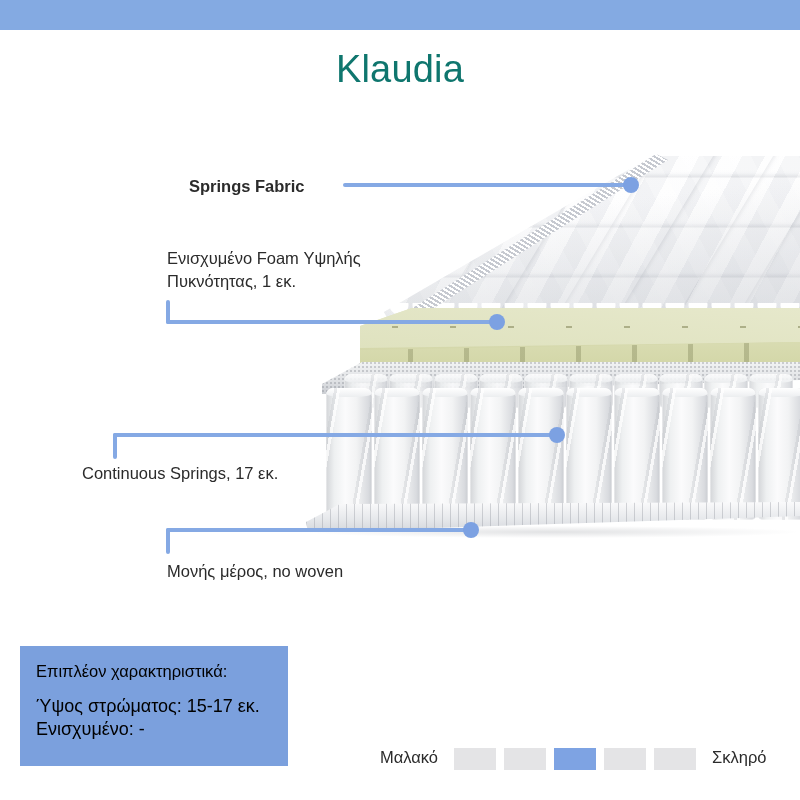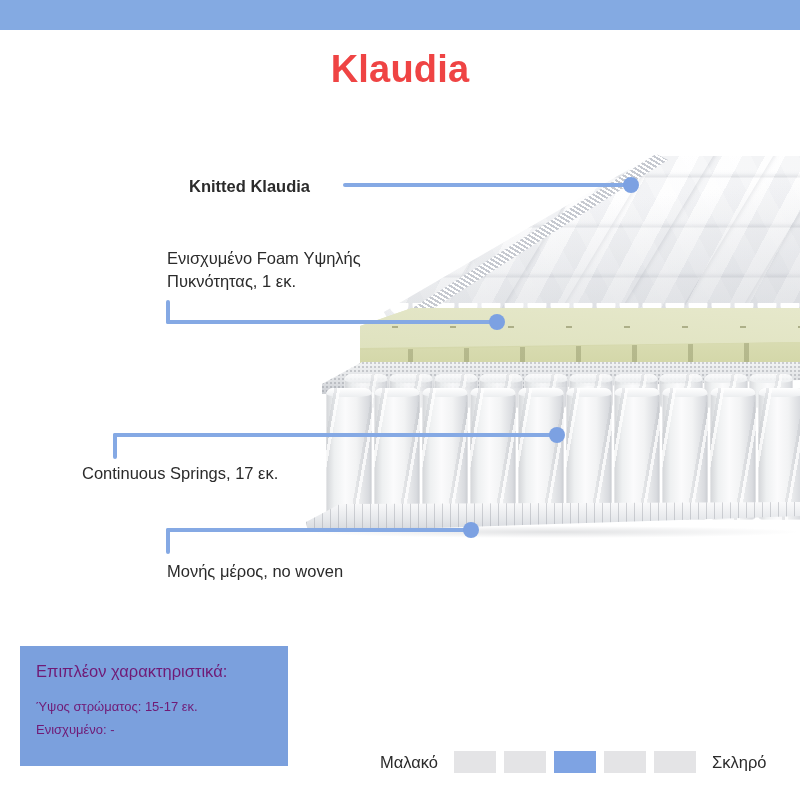--- a/index.html
+++ b/index.html
@@ -9,21 +9,21 @@
     background:#ffffff;
   }
   #page{position:absolute;inset:0;width:800px;height:800px;background:#fff;overflow:hidden;}
 
   
   .top-band{position:absolute;left:0;top:0;width:800px;height:30px;background:#84aae2;}
 
   
   .title{
     position:absolute;left:0;top:48px;width:800px;text-align:center;
-    font-size:38px;font-weight:bold;color:#ef4444;letter-spacing:.2px;
+    font-size:38px;font-weight:normal;color:#0f766e;letter-spacing:.2px;
   }
 
   
   .label{position:absolute;color:#2b2b2b;font-size:16.5px;line-height:23px;white-space:pre-line;}
   #lbl-fabric{left:189px;top:175px;font-weight:bold;}
   #lbl-foam{left:167px;top:247px;}
   #lbl-springs{left:82px;top:462px;}
   #lbl-bottom{left:167px;top:560px;}
 
   
@@ -172,28 +172,28 @@
       rgba(150,154,162,.40) 0 1.5px, rgba(0,0,0,0) 1.5px 8px);
   }
   .base-shadow{
     position:absolute;left:10px;top:386px;width:486px;height:12px;
     background:radial-gradient(ellipse at center, rgba(120,124,132,.22) 0%, rgba(255,255,255,0) 72%);
   }
 
   
   .infobox{
     position:absolute;left:20px;top:646px;width:268px;height:120px;
-    background:#7ba0dd;color:#701a75;box-sizing:border-box;
+    background:#7ba0dd;color:#000000;box-sizing:border-box;
     padding:14px 0 0 16px;
   }
   .infobox .hdr{font-size:16.5px;line-height:22px;margin-bottom:13px;}
-  .infobox .ln{font-size:13px;line-height:23px;}
-
-  
-  .firm{position:absolute;left:380px;top:748px;height:28px;display:flex;align-items:center;}
+  .infobox .ln{font-size:18px;line-height:23px;}
+
+  
+  .firm{position:absolute;left:380px;top:748px;height:28px;display:flex;}
   .firm .cap{font-size:16.5px;color:#2b2b2b;}
   .firm .segs{display:flex;gap:8px;margin:0 16px;}
   .firm .seg{width:42px;height:22px;background:#e4e4e6;}
   .firm .seg.on{background:#7ea3e3;}
 </style>
 </head>
 <body>
 
 <div id="page">
 
@@ -301,21 +301,21 @@
   <div class="dot" style="left:489px;top:314px;"></div>
 
   <div class="ld ld-h" style="left:113px;top:433px;width:448px;"></div>
   <div class="ld ld-v" style="left:113px;top:433px;height:26px;"></div>
   <div class="dot" style="left:549px;top:427px;"></div>
 
   <div class="ld ld-h" style="left:166px;top:528px;width:310px;"></div>
   <div class="ld ld-v" style="left:166px;top:528px;height:26px;"></div>
   <div class="dot" style="left:463px;top:522px;"></div>
 
-  <div class="label" id="lbl-fabric">Knitted Klaudia</div>
+  <div class="label" id="lbl-fabric">Springs Fabric</div>
   <div class="label" id="lbl-foam">Ενισχυμένο Foam Υψηλής
 Πυκνότητας, 1 εκ.</div>
   <div class="label" id="lbl-springs">Continuous Springs, 17 εκ.</div>
   <div class="label" id="lbl-bottom">Μονής μέρος, no woven</div>
 
   <div class="infobox">
     <div class="hdr">Επιπλέον χαρακτηριστικά:</div>
     <div class="ln">Ύψος στρώματος: 15-17 εκ.</div>
     <div class="ln">Ενισχυμένο: -</div>
   </div>

